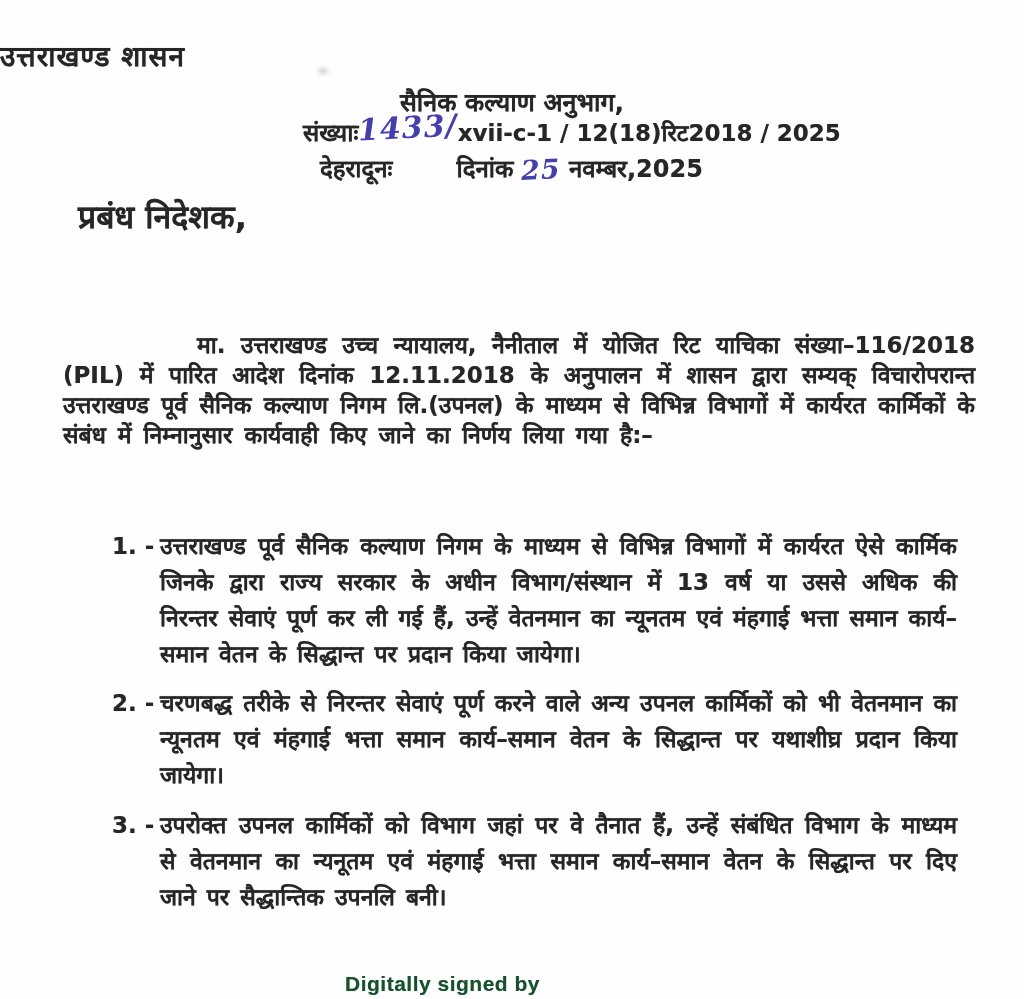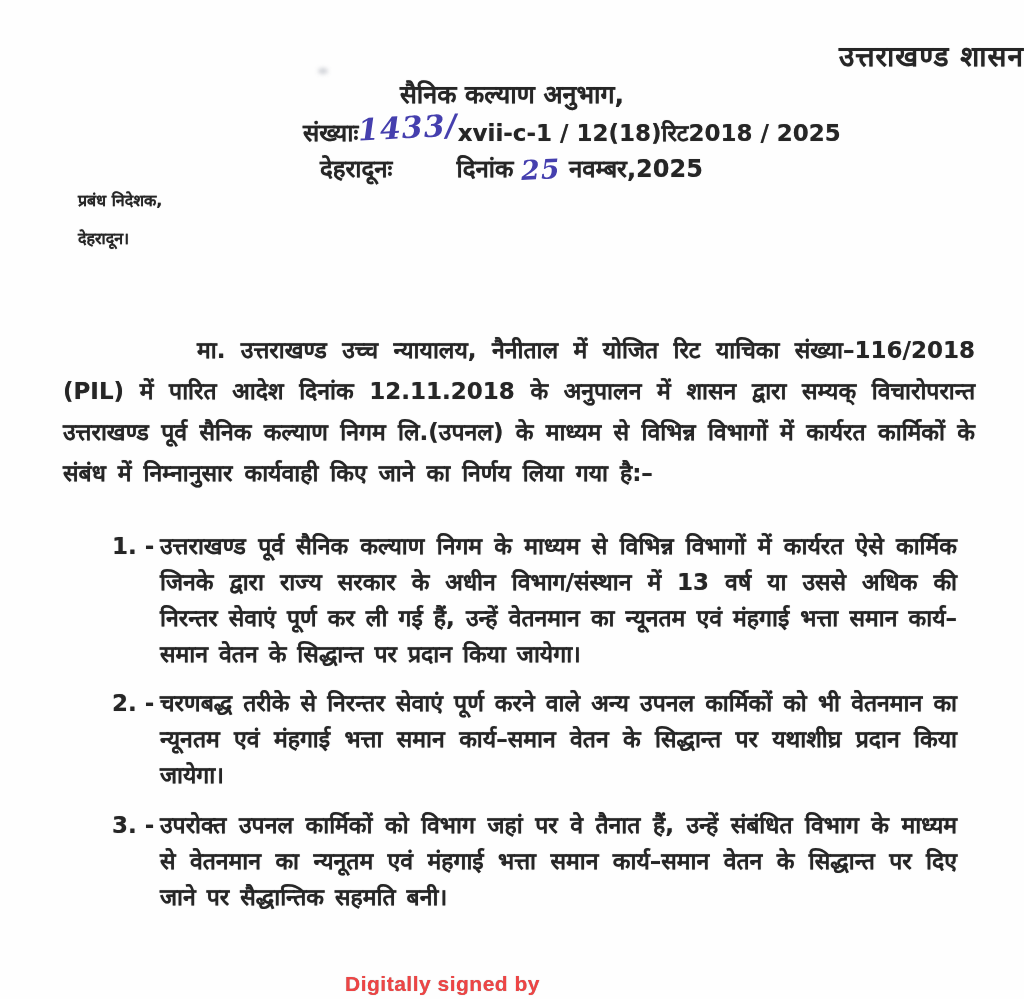--- a/index.html
+++ b/index.html
@@ -18,28 +18,28 @@
     color: #262626;
   }
   
   .page * {
     text-shadow: 0 0 0.7px rgba(40,40,40,0.55);
   }
 
   .hdr-line1 {
     position: absolute;
     top: 36px; left: 0; right: 0;
-    text-align: right;
+    text-align: left;
     font-size: 28px;
     font-weight: 700;
     letter-spacing: 1px;
   }
   .hdr-line2 {
     position: absolute;
-    top: 76px; left: 0; right: 0;
+    top: 84px; left: 0; right: 0;
     text-align: center;
     font-size: 25px;
     font-weight: 700;
   }
   .num-line {
     position: absolute;
     top: 113px; left: 303px;
     font-size: 24px;
     font-weight: 700;
     white-space: nowrap;
@@ -66,33 +66,33 @@
     top: 151px; left: 320px;
     font-size: 24px;
     font-weight: 700;
     white-space: nowrap;
   }
   .date-gap1 { display: inline-block; width: 64px; }
   .date-gap2 { display: inline-block; width: 8px; }
 
   .addressee {
     position: absolute;
-    top: 182px; left: 78px;
-    font-size: 16px;
+    top: 198px; left: 78px;
+    font-size: 32px;
     font-weight: 600;
     line-height: 38px;
   }
 
   .intro {
     position: absolute;
     top: 330px; left: 63px;
     width: 912px;
     font-size: 23px;
     font-weight: 600;
-    line-height: 41px;
+    line-height: 30px;
     text-align: justify;
     text-indent: 134px;
     word-spacing: 4px;
   }
 
   .list {
     position: absolute;
     top: 528px; left: 112px;
     width: 845px;
   }
@@ -126,21 +126,21 @@
     text-indent: 100px;
     word-spacing: 3px;
   }
 
   .digitally {
     position: absolute;
     top: 972px; left: 345px;
     font-family: "Liberation Sans", sans-serif;
     font-size: 21px;
     font-weight: 600;
-    color: #ef4444;
+    color: #14532d;
     letter-spacing: 0.5px;
     text-align: right;
   }
 
   .smudge {
     position: absolute;
     top: 68px; left: 318px;
     width: 10px; height: 6px;
     background: #b9bcc4;
     border-radius: 50%;
@@ -161,36 +161,35 @@
   <div class="num-line">
     <span>संख्याः</span><span class="handwritten" id="hand-num" style="color: rgb(69, 63, 174);">1433/</span><span class="num-latin">xvii-c-1 / 12(18)रिट2018 / 2025</span>
   </div>
 
   <div class="date-line">
     <span>देहरादूनः</span><span class="date-gap1"></span><span>दिनांक</span><span class="date-gap2"></span><span class="handwritten hand-date" id="hand-date" style="color: rgb(69, 63, 174);">25</span><span class="date-gap2"></span><span>नवम्बर,2025</span>
   </div>
 
   <div class="addressee">
     <div>प्रबंध निदेशक,</div>
-    <div>देहरादून।</div>
   </div>
 
   <div class="intro">मा. उत्तराखण्ड उच्च न्यायालय, नैनीताल में योजित रिट याचिका संख्या–116/2018 (PIL) में पारित आदेश दिनांक 12.11.2018 के अनुपालन में शासन द्वारा सम्यक् विचारोपरान्त उत्तराखण्ड पूर्व सैनिक कल्याण निगम लि.(उपनल) के माध्यम से विभिन्न विभागों में कार्यरत कार्मिकों के संबंध में निम्नानुसार कार्यवाही किए जाने का निर्णय लिया गया है:–</div>
 
   <div class="list">
     <div class="list-item li-gap1">
       <span class="li-num">1. -</span>
       <span class="li-text">उत्तराखण्ड पूर्व सैनिक कल्याण निगम के माध्यम से विभिन्न विभागों में कार्यरत ऐसे कार्मिक जिनके द्वारा राज्य सरकार के अधीन विभाग/संस्थान में 13 वर्ष या उससे अधिक की निरन्तर सेवाएं पूर्ण कर ली गई हैं, उन्हें वेतनमान का न्यूनतम एवं मंहगाई भत्ता समान कार्य–समान वेतन के सिद्धान्त पर प्रदान किया जायेगा।</span>
     </div>
     <div class="list-item li-gap2">
       <span class="li-num">2. -</span>
       <span class="li-text">चरणबद्ध तरीके से निरन्तर सेवाएं पूर्ण करने वाले अन्य उपनल कार्मिकों को भी वेतनमान का न्यूनतम एवं मंहगाई भत्ता समान कार्य–समान वेतन के सिद्धान्त पर यथाशीघ्र प्रदान किया जायेगा।</span>
     </div>
     <div class="list-item">
       <span class="li-num">3. -</span>
-      <span class="li-text">उपरोक्त उपनल कार्मिकों को विभाग जहां पर वे तैनात हैं, उन्हें संबंधित विभाग के माध्यम से वेतनमान का न्यनूतम एवं मंहगाई भत्ता समान कार्य–समान वेतन के सिद्धान्त पर दिए जाने पर सैद्धान्तिक सहमति बनी।</span>
+      <span class="li-text">उपरोक्त उपनल कार्मिकों को विभाग जहां पर वे तैनात हैं, उन्हें संबंधित विभाग के माध्यम से वेतनमान का न्यनूतम एवं मंहगाई भत्ता समान कार्य–समान वेतन के सिद्धान्त पर दिए जाने पर सैद्धान्तिक उपनलि बनी।</span>
     </div>
   </div>
 
 
   <div class="digitally">Digitally signed by</div>
 
 </div>
 
 </body></html>

